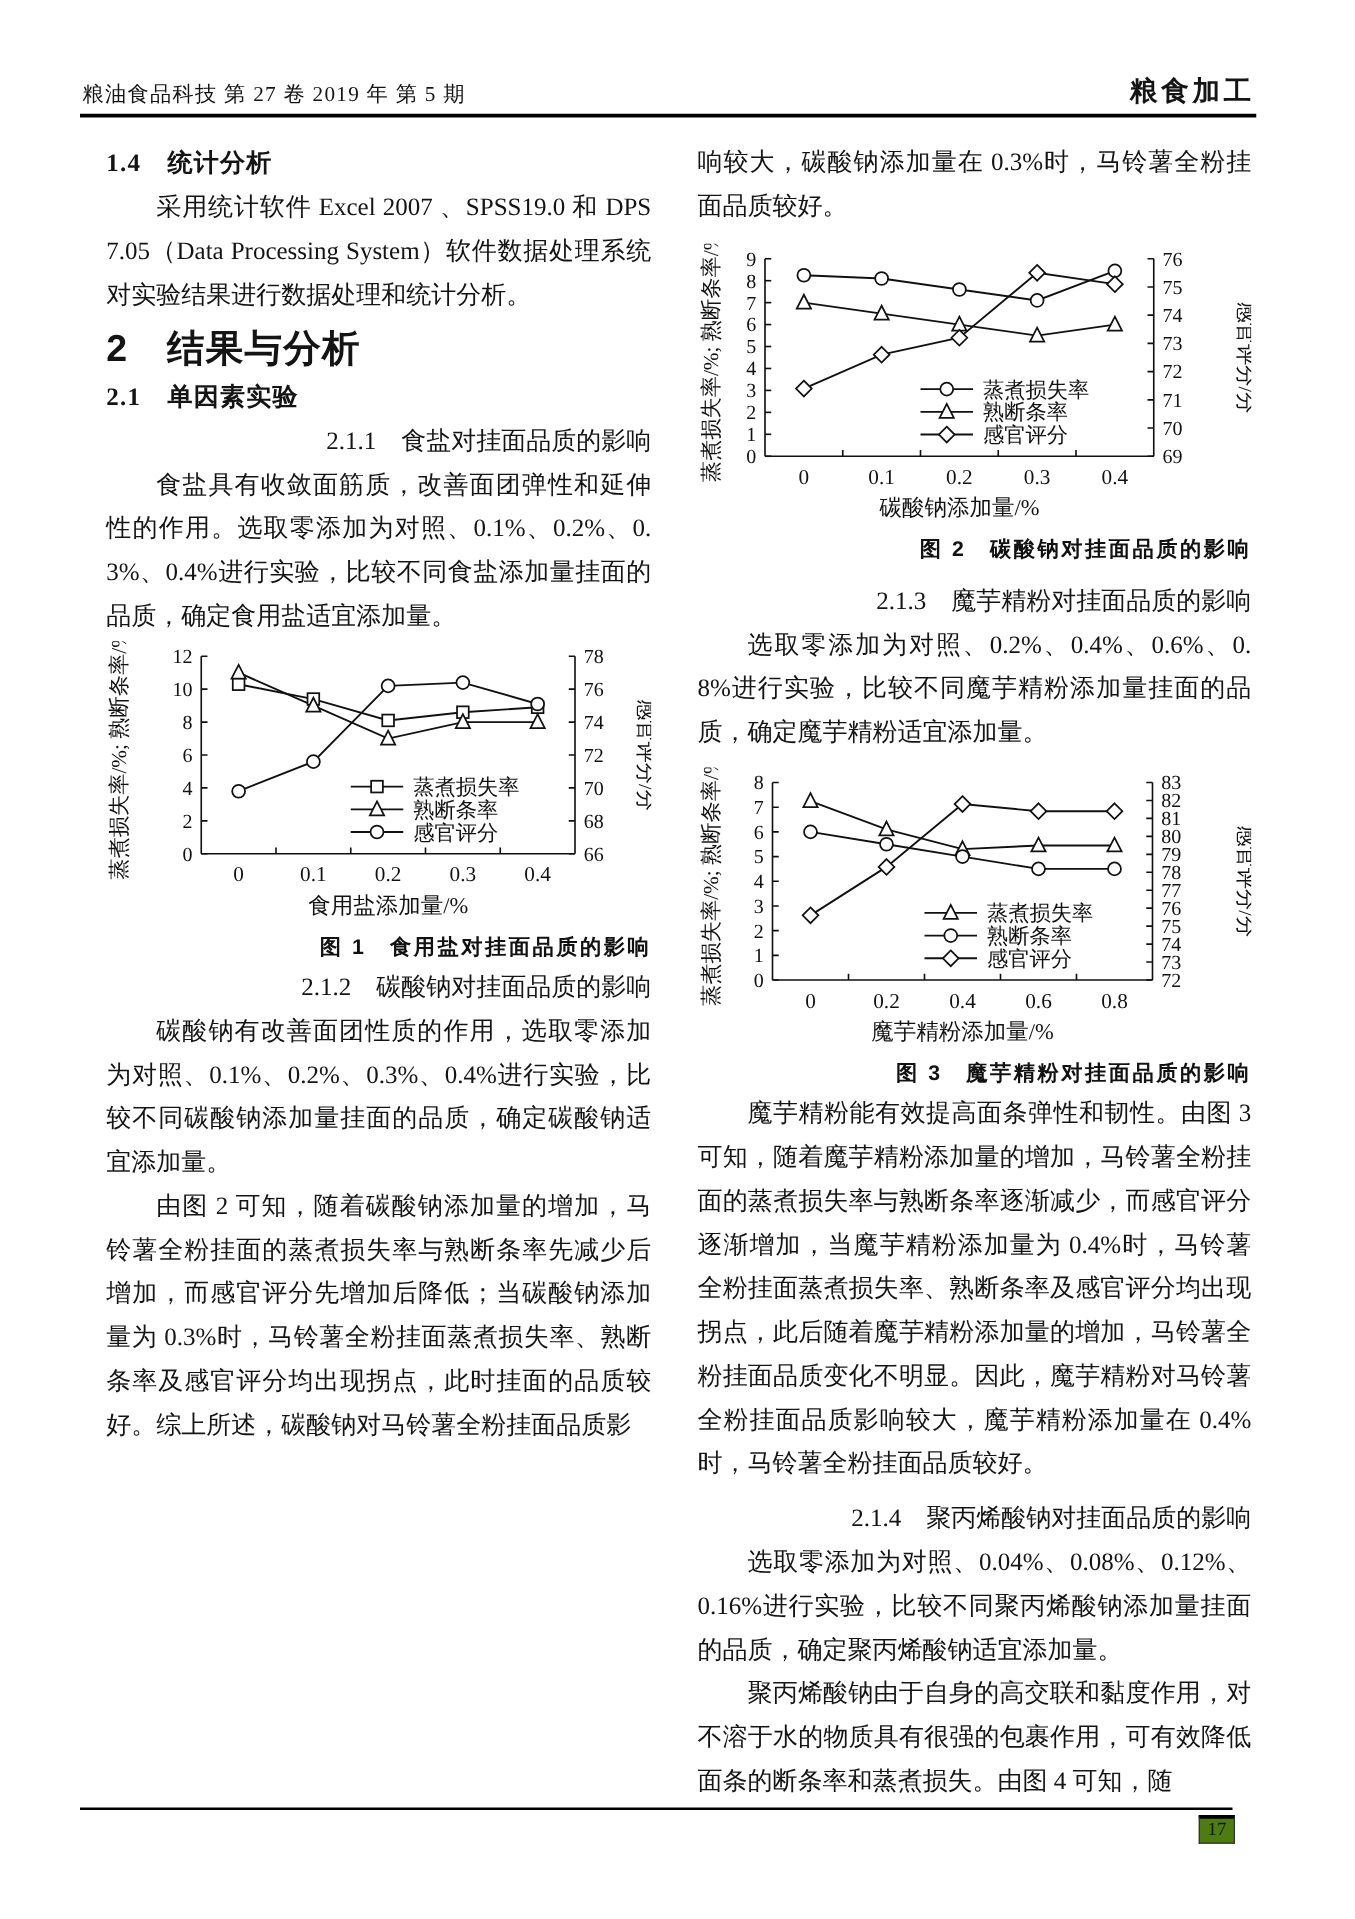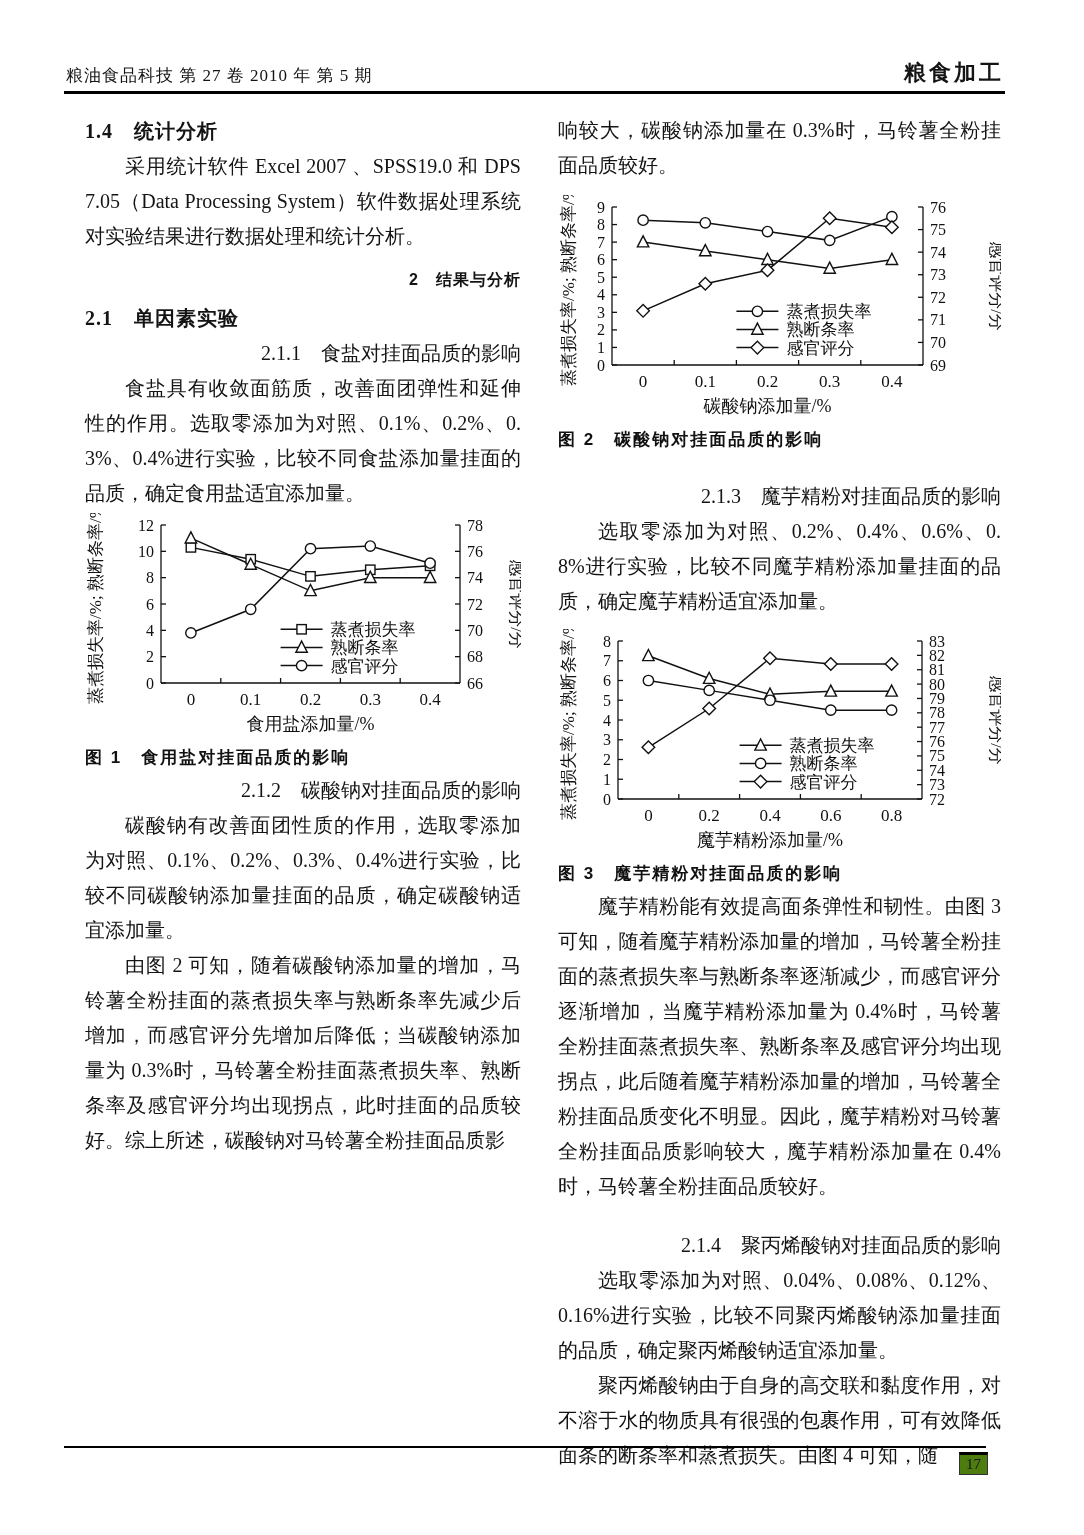--- a/index.html
+++ b/index.html
@@ -9,44 +9,44 @@
   .hdr-left{position:absolute;left:66px;top:64px;font-size:17px;letter-spacing:1px;}
   .hdr-right{position:absolute;right:80px;top:58px;font-family:"Liberation Sans","DejaVu Sans",sans-serif;
              font-weight:bold;font-size:22px;letter-spacing:3px;}
   .hdr-rule{position:absolute;left:64px;width:941px;top:91px;height:3px;background:#000;}
   
   .col{position:absolute;top:113px;}
   .col-left{left:85px;width:436px;}
   .col-right{left:558px;width:443px;}
   p.body{margin:0;font-size:20px;line-height:35px;text-align:justify;text-indent:2em;word-break:break-all;}
   p.noindent{text-indent:0;}
-  .h-sec{font-family:"Liberation Sans","DejaVu Sans",sans-serif;font-weight:bold;font-size:16px;
-         line-height:36px;margin:8px 0 2px;letter-spacing:1px;text-align:right;}
+  .h-sec{font-family:"Liberation Sans","DejaVu Sans",sans-serif;font-weight:bold;font-size:30px;
+         line-height:36px;margin:8px 0 2px;letter-spacing:1px;}
   .h-sub{font-family:Liberation Serif, serif;font-weight:bold;font-size:20px;
          line-height:36px;margin:0;letter-spacing:1px;}
   .h-sub4{font-size:20px;line-height:35px;margin:0;font-weight:normal;text-align:right;}
   figure.fig{margin:2px 0 0 0;}
   figure.fig2{margin-top:12px;}
   figure.fig3{margin-top:10px;}
   figcaption{font-family:"Liberation Sans","DejaVu Sans",sans-serif;font-weight:bold;font-size:17px;
-             text-align:left;letter-spacing:2px;line-height:30px;color:#111;}
-  .mt10{margin-top:24px;}
+             text-align:right;letter-spacing:2px;line-height:30px;color:#111;}
+  .mt10{margin-top:9px;}
   svg.chart{display:block;}
   svg.chart text{font-family:"Liberation Serif","DejaVu Serif",serif;fill:#111;}
   
   .ftr-rule{position:absolute;left:64px;width:922px;top:1446px;height:2px;background:#000;}
   .page-num{position:absolute;left:959px;top:1452px;width:27px;height:19px;border:1px solid #333;
             border-top:3px solid #000;font-size:15px;text-align:center;line-height:19px;background:#4d7c0f;}
 </style>
 </head>
 <body>
 
 <div class="page">
 
-  <div class="hdr-left">粮油食品科技 第 27 卷 2010 年 第 5 期</div>
+  <div class="hdr-left">粮油食品科技 第 27 卷 2019 年 第 5 期</div>
   <div class="hdr-right">粮食加工</div>
   <div class="hdr-rule"></div>
 
   <div class="col col-left">
     <h3 class="h-sub">1.4　统计分析</h3>
     <p class="body">采用统计软件 Excel 2007 、SPSS19.0 和 DPS7.05（Data Processing System）软件数据处理系统对实验结果进行数据处理和统计分析。</p>
     <h2 class="h-sec">2　结果与分析</h2>
     <h3 class="h-sub">2.1　单因素实验</h3>
     <h4 class="h-sub4">2.1.1　食盐对挂面品质的影响</h4>
     <p class="body">食盐具有收敛面筋质，改善面团弹性和延伸性的作用。选取零添加为对照、0.1%、0.2%、0.3%、0.4%进行实验，比较不同食盐添加量挂面的品质，确定食用盐适宜添加量。</p>

